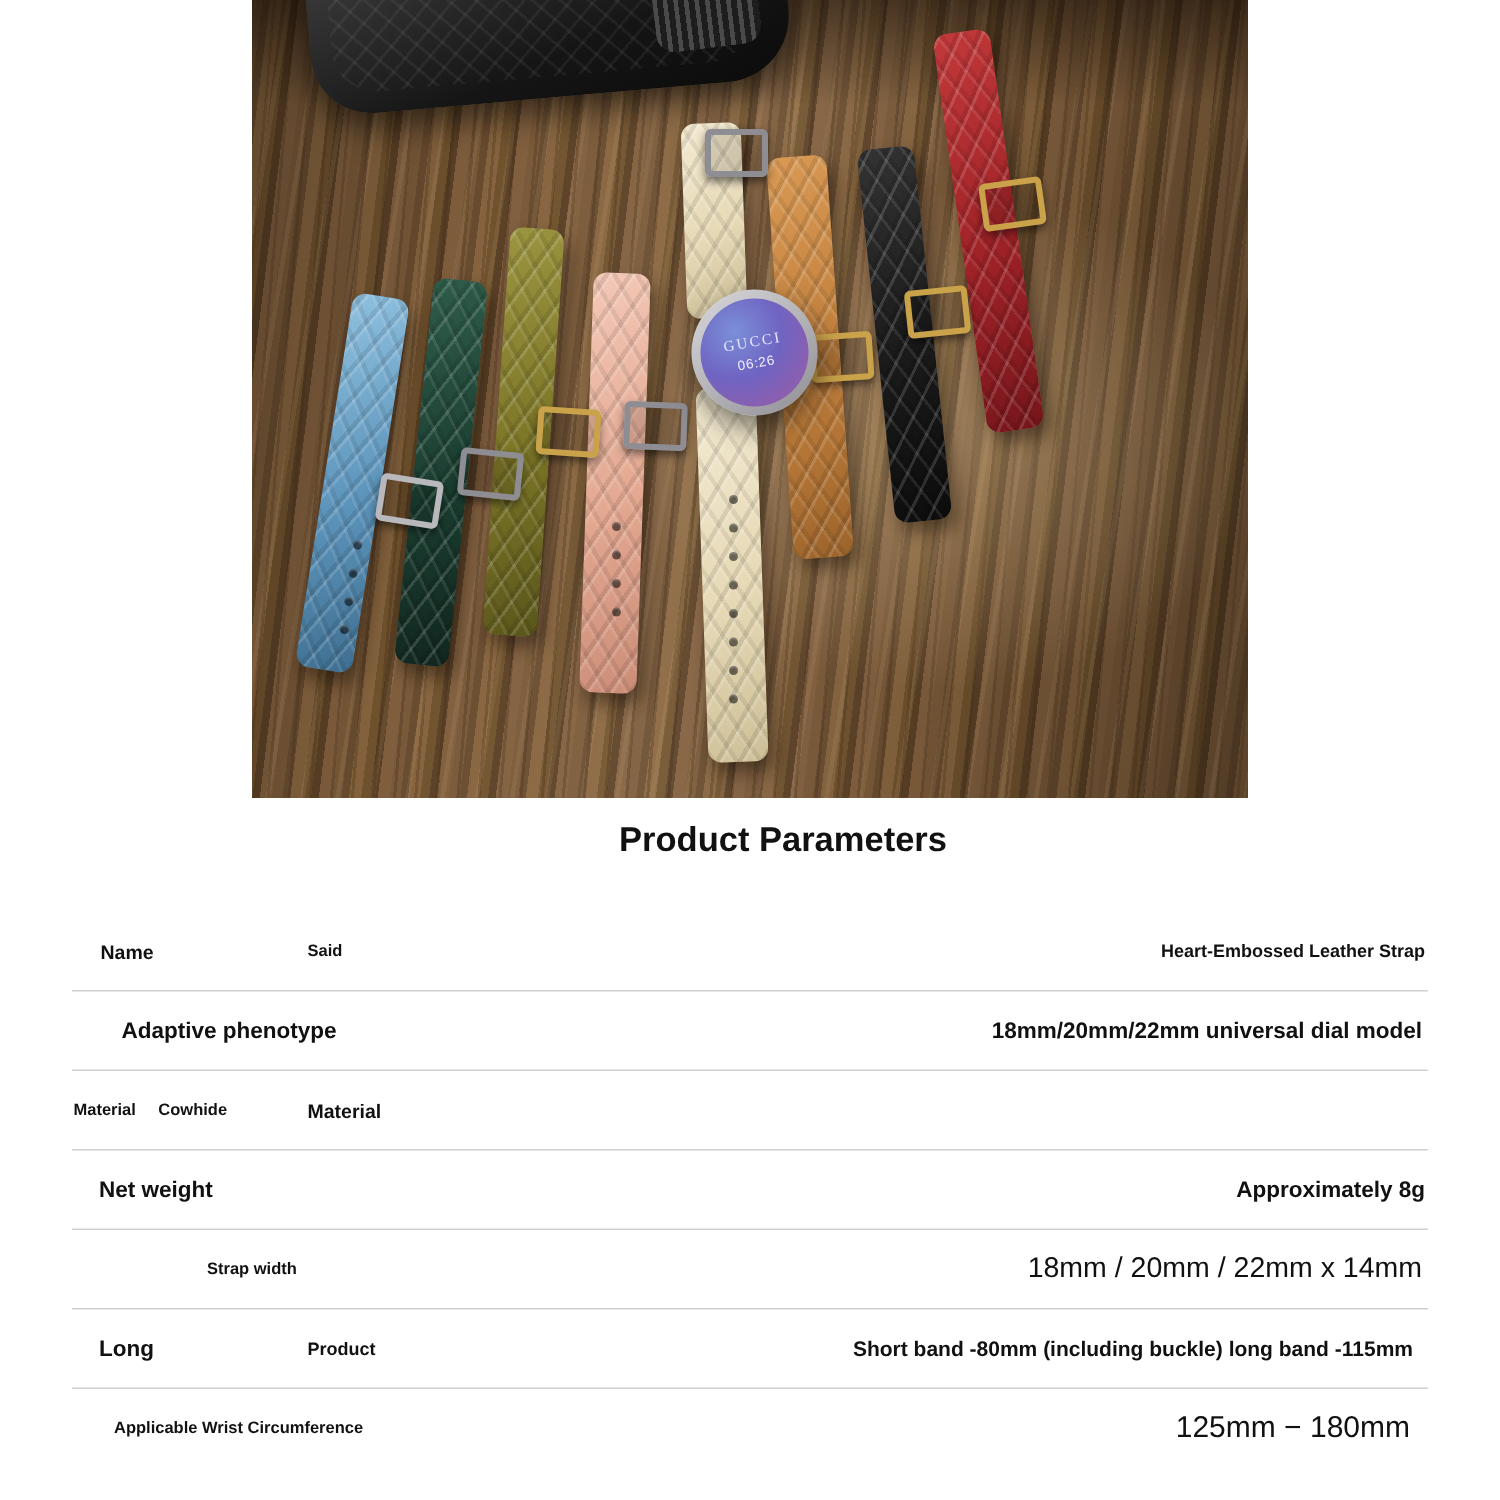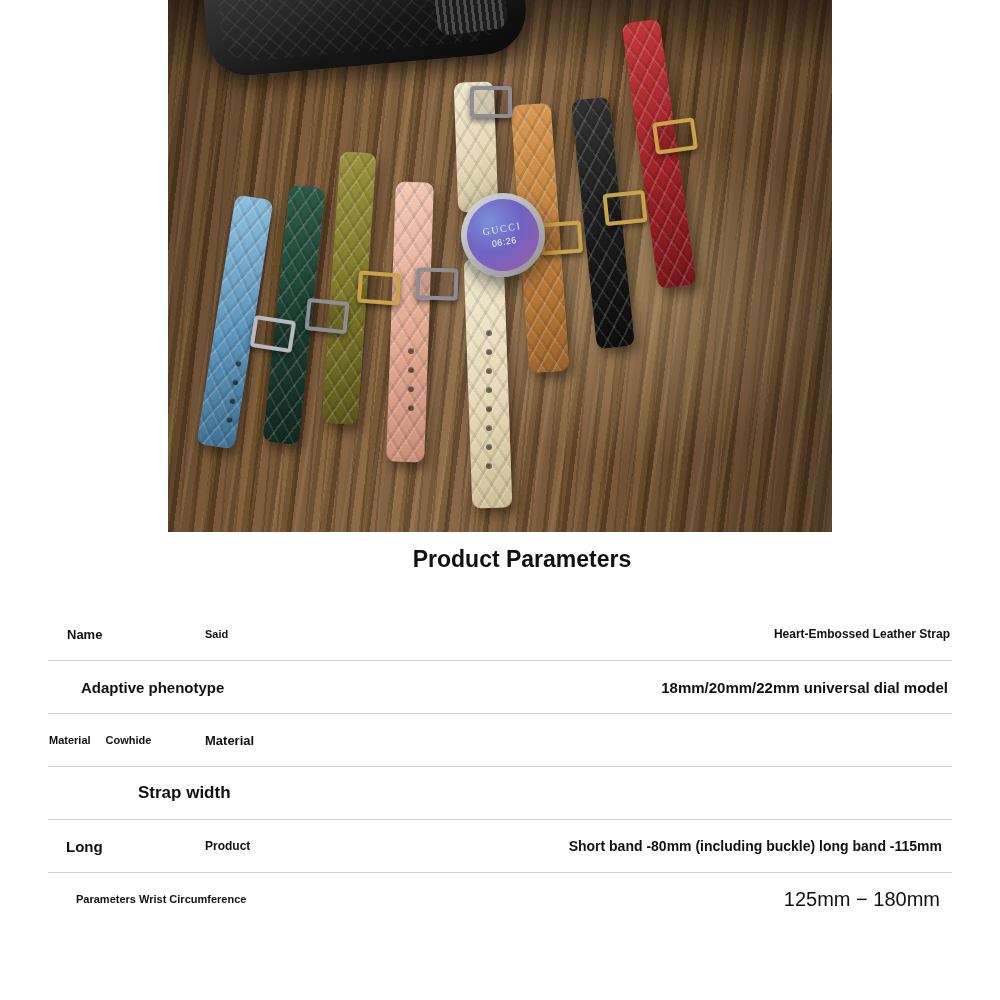--- a/index.html
+++ b/index.html
@@ -223,21 +223,21 @@
   .r2 .cell-label { font-size: 15px; font-weight: bold; margin-left: 33px; }
   .r2 .cell-value { font-size: 15px; font-weight: bold; margin-right: 4px; }
 
   .r3 .cell-label { font-size: 11px; font-weight: bold; margin-left: 1px; }
   .r3 .cell-sub { left: 157px; font-size: 13px; font-weight: bold; }
   .r3 .cell-value { font-size: 11px; font-weight: bold; margin-right: 18px; margin-left: 15px; }
 
   .r4 .cell-label { font-size: 15px; font-weight: bold; margin-left: 18px; }
   .r4 .cell-value { font-size: 15px; font-weight: bold; margin-right: 2px; }
 
-  .r5 .cell-label { font-size: 17px; font-weight: bold; margin-left: 90px; }
+  .r5 .cell-label { font-size: 11px; font-weight: bold; margin-left: 90px; }
   .r5 .cell-value { font-size: 19px; margin-right: 4px; }
 
   .r6 .cell-label { font-size: 15px; font-weight: bold; margin-left: 18px; }
   .r6 .cell-sub { left: 157px; font-size: 12px; font-weight: bold; }
   .r6 .cell-value { font-size: 14px; font-weight: bold; margin-right: 10px; text-align: center; }
 
   .r7 .cell-label { font-size: 11px; font-weight: bold; margin-left: 28px; }
   .r7 .cell-value { font-size: 20px; margin-right: 12px; }
 </style>
 </head>
@@ -323,30 +323,35 @@
       <div class="cell-label">Adaptive phenotype</div>
       <div class="cell-value">18mm/20mm/22mm universal dial model</div>
     </div>
 
     <div class="row r3">
       <div class="cell-label">Material</div>
       <div class="cell-sub">Material</div>
       <div class="cell-value">Cowhide</div>
     </div>
 
+    <div class="row r4">
+      <div class="cell-label">Net weight</div>
+      <div class="cell-value">Approximately 8g</div>
+    </div>
 
     <div class="row r5">
       <div class="cell-label">Strap width</div>
+      <div class="cell-value">18mm / 20mm / 22mm x 14mm</div>
     </div>
 
     <div class="row r6">
       <div class="cell-label">Long</div>
       <div class="cell-sub">Product</div>
       <div class="cell-value">Short band -80mm (including buckle) long band -115mm</div>
     </div>
 
     <div class="row r7">
-      <div class="cell-label">Parameters Wrist Circumference</div>
+      <div class="cell-label">Applicable Wrist Circumference</div>
       <div class="cell-value">125mm − 180mm</div>
     </div>
 
   </div>
 </div>
 
 </body></html>

